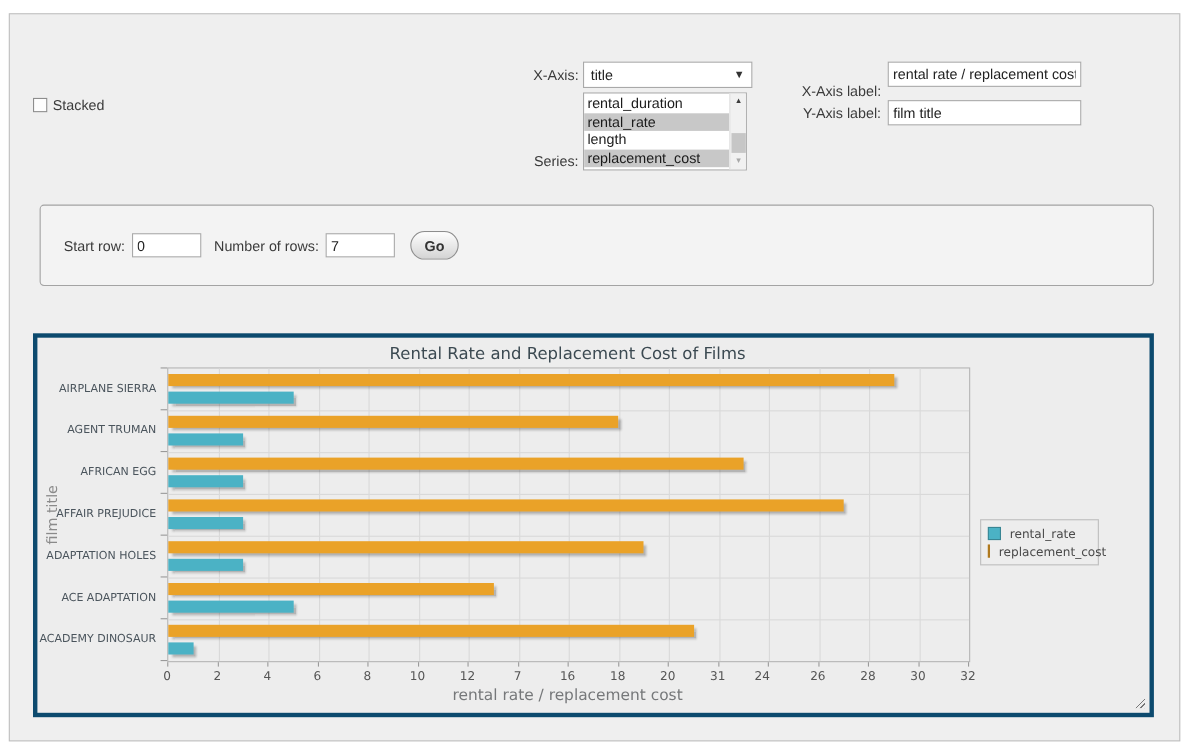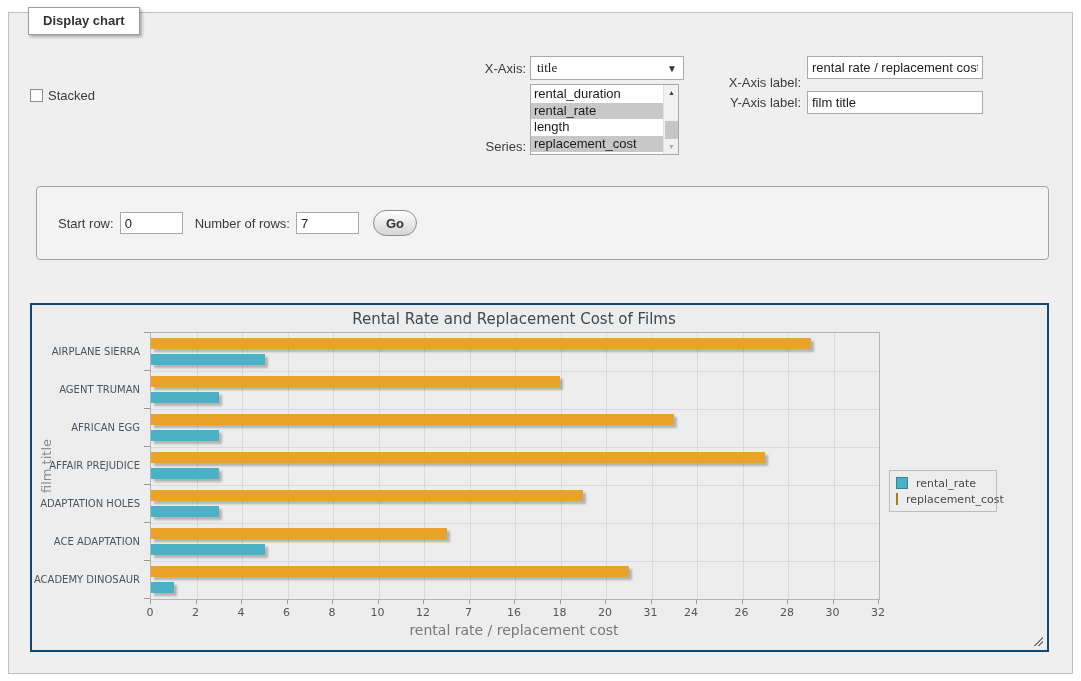--- a/index.html
+++ b/index.html
@@ -32,21 +32,21 @@
   .title-input { position:absolute; left:29px; top:126px; width:178px; height:23px; }
 
   .rlabel { position:absolute; text-align:right; color:#3b3b3b; }
   .lab-xaxis   { left:440px; top:61px;  width:86px;  }
   .lab-series  { left:440px; top:139px; width:86px;  }
   .lab-xlabel  { left:690px; top:75px;  width:111px;text-align:right; }
   .lab-ylabel  { left:690px; top:95px;  width:111px; }
 
   
   .select { position:absolute; left:530px; top:56px; width:154px; height:24px; background:#fff;
-            border:1px solid #a9a9a9; display:flex; align-items:center; padding:0 6px; cursor:default;font-family:Liberation Serif, serif; }
+            border:1px solid #a9a9a9; display:flex; align-items:center; padding:0 6px; cursor:default; }
   .select .sel-text { flex:1; color:#222; }
   .select .arrow { font-size:10px; color:#333; }
 
   
   .listbox { position:absolute; left:530px; top:84px; width:149px; height:71px; background:#fff;
              border:1px solid #a9a9a9; display:flex; }
   .lb-options { flex:1; overflow:hidden; padding-top:1px; }
   .lb-option { height:16.5px; line-height:16px; padding-left:3px; color:#1b1b1b; white-space:nowrap; }
   .lb-option.selected { background:#c8c8c8; }
   .lb-scroll { width:15px; background:#f1f1f1; position:relative; border-left:1px solid #e2e2e2; }
@@ -65,21 +65,21 @@
            border:1px solid #a3a3a3; border-radius:4px; display:flex; align-items:center; padding-left:21px; }
   .panel .lbl { margin-right:6px; color:#3b3b3b; }
   .panel input.txt { width:63px; height:22px; }
   .gap12 { width:12px; } .gap14 { width:14px; }
   .go-btn { height:26px; padding:0 12px; border:1px solid #8e8e8e; border-radius:13px;
             background:linear-gradient(#fefefe,#d4d4d4); font-family:"Liberation Sans",sans-serif;
             font-size:13px; font-weight:bold; color:#333; cursor:pointer; }
 
   
   .chart { position:absolute; left:30px; top:303px; width:1019px; height:349px;
-           background:#ededed; border:2px solid #0c4a6e;
+           background:#ededed; border:4px solid #0c4a6e;
            font-family:"DejaVu Sans", sans-serif; }
   .chart-title { position:absolute; left:118px; top:5px; width:728px; text-align:center;
                  font-size:15px; color:#3c4a52; }
   .plot { position:absolute; left:118px; top:27px; width:730px; height:268px;
           border:1px solid #b5b5b5; background:#ededed; }
   .vgrid { position:absolute; top:0; width:1px; height:100%; background:#d9d9d9; }
   .hgrid { position:absolute; left:0; height:1px; width:100%; background:#d9d9d9; }
   .bar { position:absolute; height:11px; box-shadow:3px 3px 2px rgba(60,60,60,0.32); }
   .cat-label { position:absolute; left:0; width:108px; height:38px; display:flex; align-items:center;
                justify-content:flex-end; font-size:10px; color:#4a545c; }
@@ -99,21 +99,20 @@
 
   .grip { position:absolute; right:4px; bottom:4px; width:11px; height:11px;
           background:repeating-linear-gradient(135deg,#777 0 1px,transparent 1px 3px);
           clip-path:polygon(100% 0, 100% 100%, 0 100%); cursor:nwse-resize; }
 </style>
 </head>
 <body>
 
 <div class="page">
   <div class="fieldset"></div>
-  <div class="legendbox">Display chart</div>
 
 
   <div class="stacked-row">
     <span class="checkbox"></span>
     <span class="lbl">Stacked</span>
   </div>
 
 
   <div class="rlabel lab-xaxis">X-Axis:</div>
   <div class="select">

